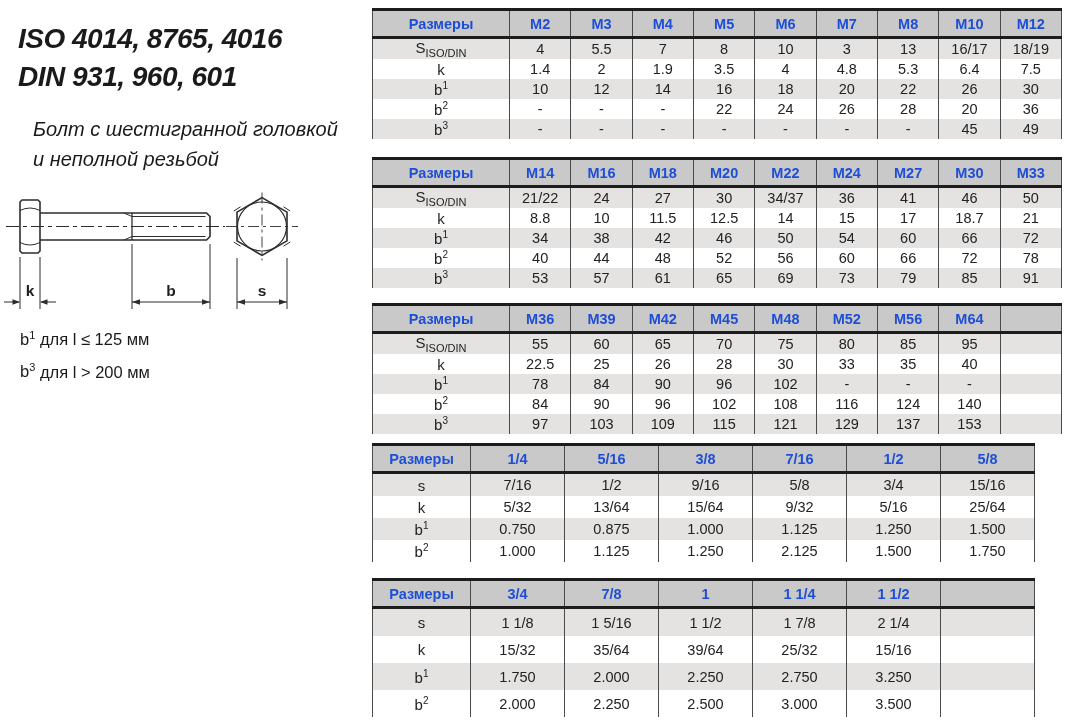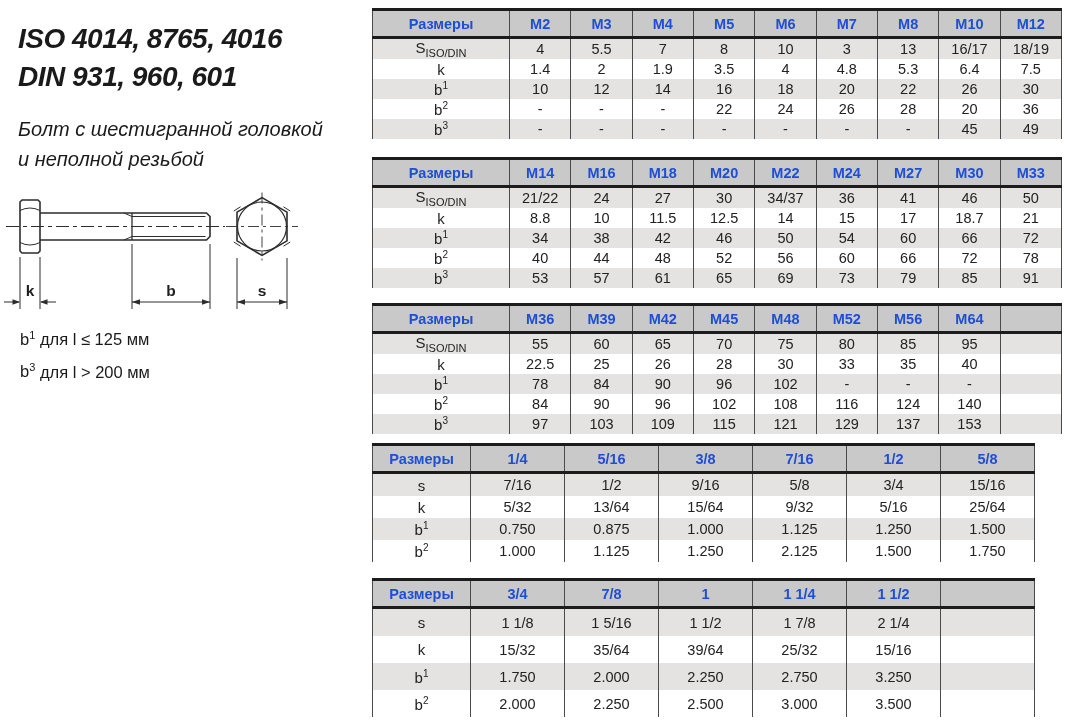--- a/index.html
+++ b/index.html
@@ -3,21 +3,21 @@
 <meta charset="utf-8">
 <style>
   html,body{margin:0;padding:0;}
   body{
     width:1067px;height:720px;position:relative;background:#ffffff;
     font-family:"Liberation Sans", sans-serif;color:#1a1a1a;overflow:hidden;
   }
   
   .title-block{position:absolute;left:18px;top:20px;font-style:italic;}
   .title-line{font-size:28px;font-weight:700;line-height:38px;letter-spacing:-0.5px;margin:0;}
-  .subtitle{margin:18px 0 0 0;font-size:20px;line-height:30px;font-weight:400;}
+  .subtitle{margin:18px 0 0 15px;font-size:20px;line-height:30px;font-weight:400;}
   .drawing-wrap{position:absolute;left:0px;top:190px;width:312px;height:136px;}
   .notes{position:absolute;left:20px;top:320px;font-size:16.5px;line-height:28px;}
   .note-line .note-sym sup{font-size:11px;}
   
   .tbl{position:absolute;left:372px;}
   .tbl-1{top:8px;}   .tbl-2{top:157px;} .tbl-3{top:303px;}
   .tbl-4{top:443px;} .tbl-5{top:578px;}
   .metric{width:690px;} .inch{width:663px;}
   table.dim-table{
     width:100%;border-collapse:collapse;table-layout:fixed;

